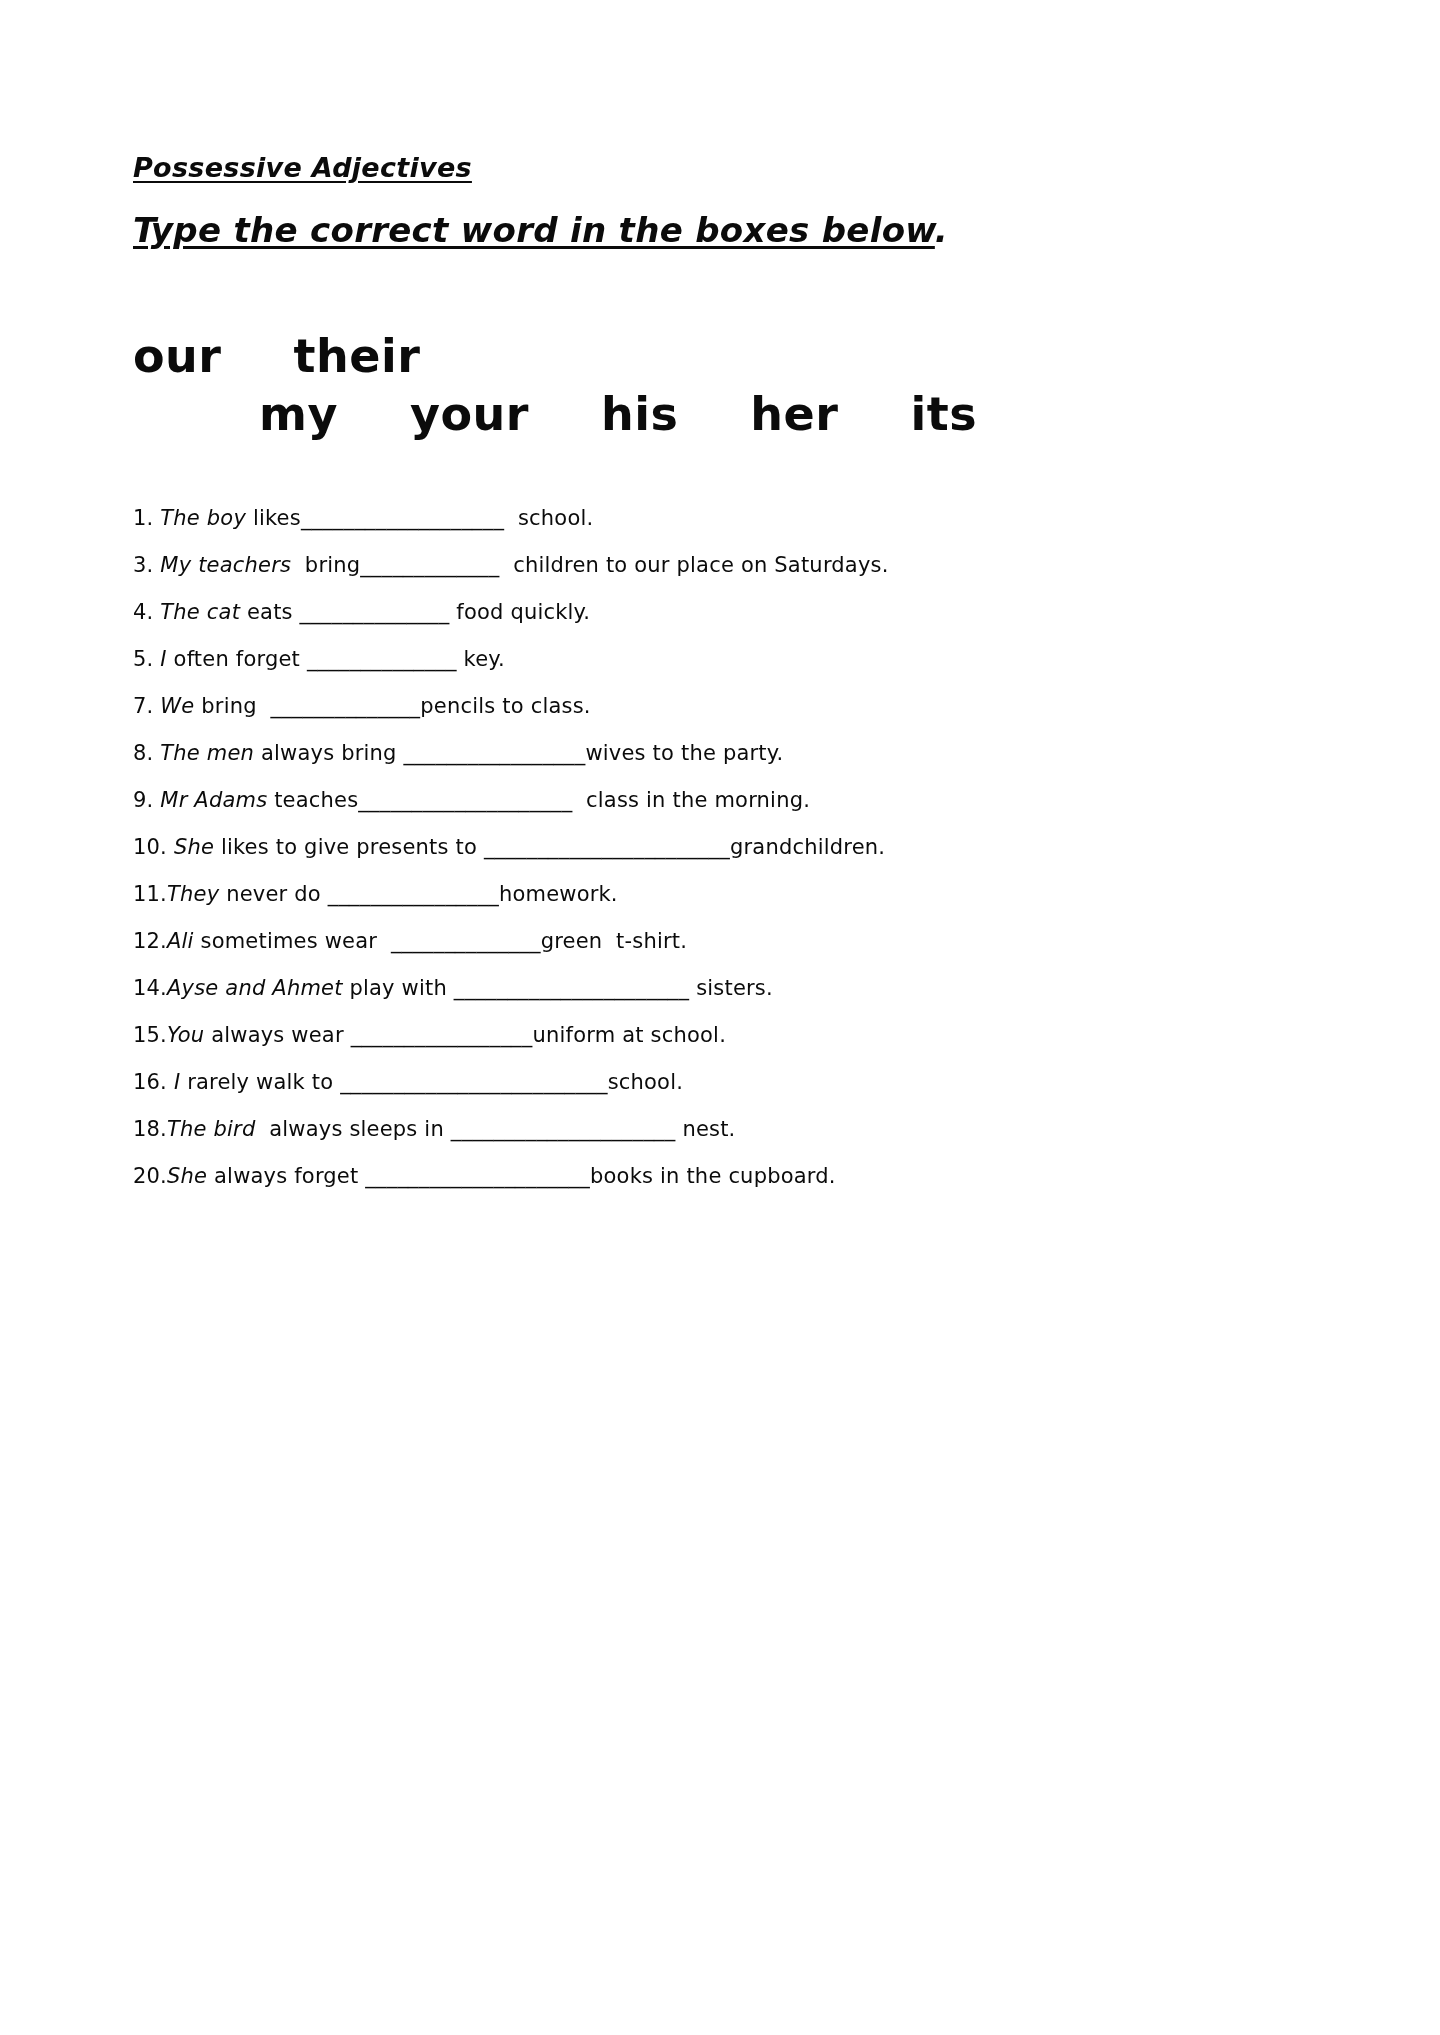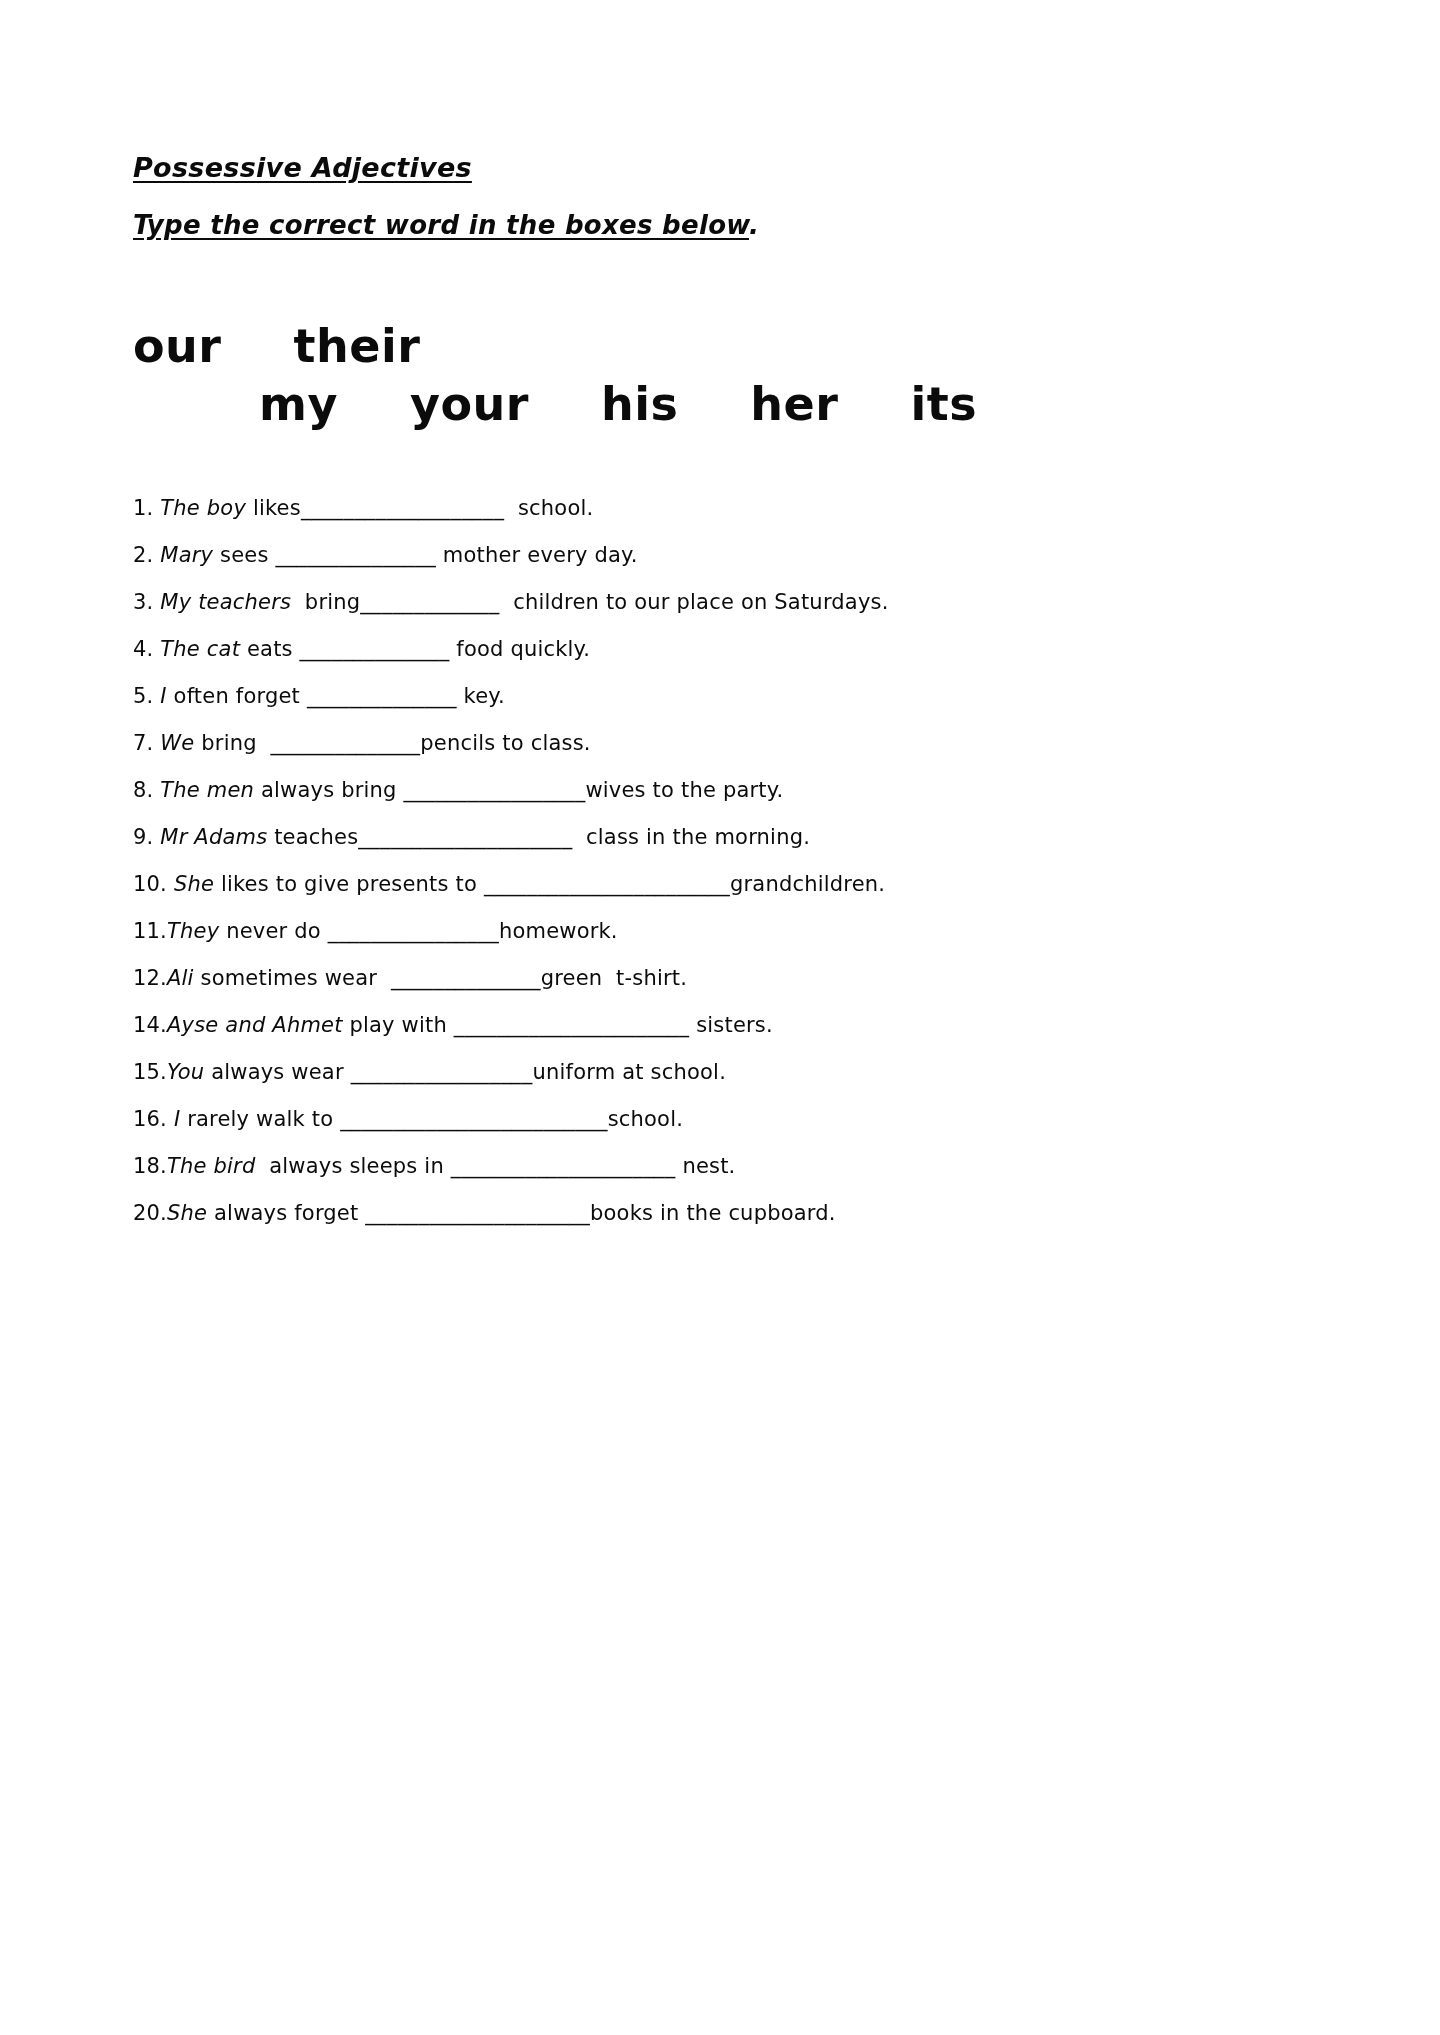--- a/index.html
+++ b/index.html
@@ -22,21 +22,21 @@
     position: relative;
   }
   .title {
     font-size: 27px;
     font-weight: bold;
     font-style: italic;
     margin: 0 0 27px 0;
     letter-spacing: 0.3px;
   }
   .instruction {
-    font-size: 26px;
+    font-size: 34px;
     font-weight: bold;
     font-style: italic;
     margin: 0;
     letter-spacing: 0.3px;
   }
   .underlined { text-decoration: underline; text-underline-offset: 4px; }
   .word-bank {
     margin-top: 78px;
     font-size: 46px;
     font-weight: bold;
@@ -71,21 +71,20 @@
     <span class="underlined">Type the correct word in the boxes below</span><span>.</span>
   </div>
 
   <div class="word-bank" id="word-bank">
       <div class="wb-line"><span class="wb-word">our</span><span class="wb-word">their</span></div>
       <div class="wb-line wb-indent"><span class="wb-word">my</span><span class="wb-word">your</span><span class="wb-word">his</span><span class="wb-word">her</span><span class="wb-word">its</span></div>
     </div>
 
   <div class="sentences" id="sentences">
       <div class="sentence"><span>1. </span><span class="subject">The boy</span><span> likes</span><span class="blank">___________________</span><span>  school.</span></div>
-      <div class="sentence"><span>2. </span><span class="subject">Mary</span><span> sees </span><span class="blank">_______________</span><span> mother every day.</span></div>
       <div class="sentence"><span>3. </span><span class="subject">My teachers</span><span>  bring</span><span class="blank">_____________</span><span>  children to our place on Saturdays.</span></div>
       <div class="sentence"><span>4. </span><span class="subject">The cat</span><span> eats </span><span class="blank">______________</span><span> food quickly.</span></div>
       <div class="sentence"><span>5. </span><span class="subject">I</span><span> often forget </span><span class="blank">______________</span><span> key.</span></div>
       <div class="sentence"><span>7. </span><span class="subject">We</span><span> bring  </span><span class="blank">______________</span><span>pencils to class.</span></div>
       <div class="sentence"><span>8. </span><span class="subject">The men</span><span> always bring </span><span class="blank">_________________</span><span>wives to the party.</span></div>
       <div class="sentence"><span>9. </span><span class="subject">Mr Adams</span><span> teaches</span><span class="blank">____________________</span><span>  class in the morning.</span></div>
       <div class="sentence"><span>10. </span><span class="subject">She</span><span> likes to give presents to </span><span class="blank">_______________________</span><span>grandchildren.</span></div>
       <div class="sentence"><span>11.</span><span class="subject">They</span><span> never do </span><span class="blank">________________</span><span>homework.</span></div>
       <div class="sentence"><span>12.</span><span class="subject">Ali</span><span> sometimes wear  </span><span class="blank">______________</span><span>green  t-shirt.</span></div>
       <div class="sentence"><span>14.</span><span class="subject">Ayse and Ahmet</span><span> play with </span><span class="blank">______________________</span><span> sisters.</span></div>

